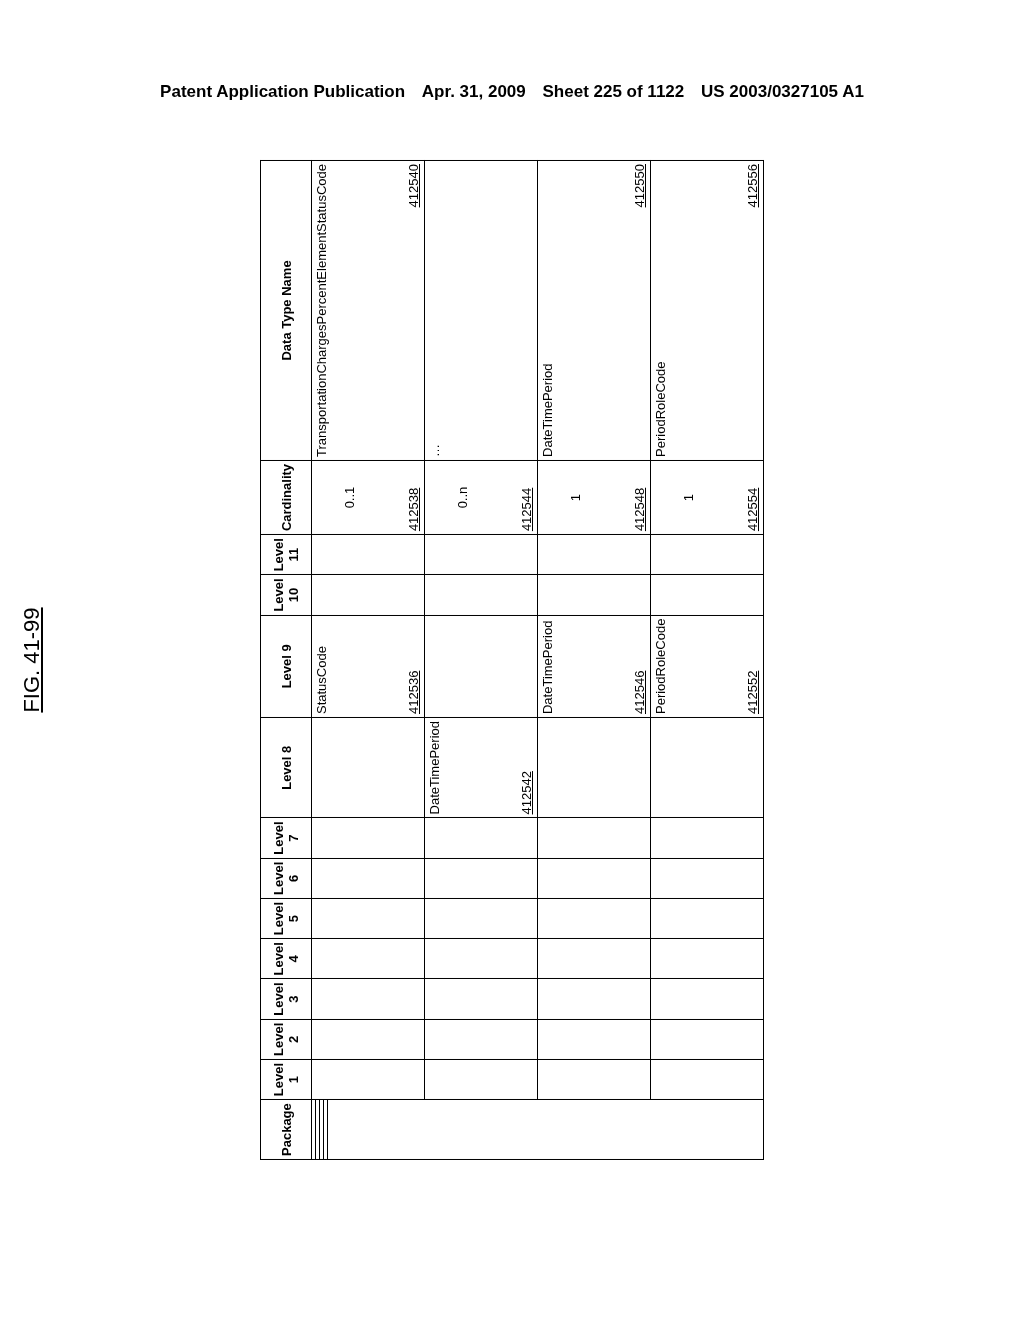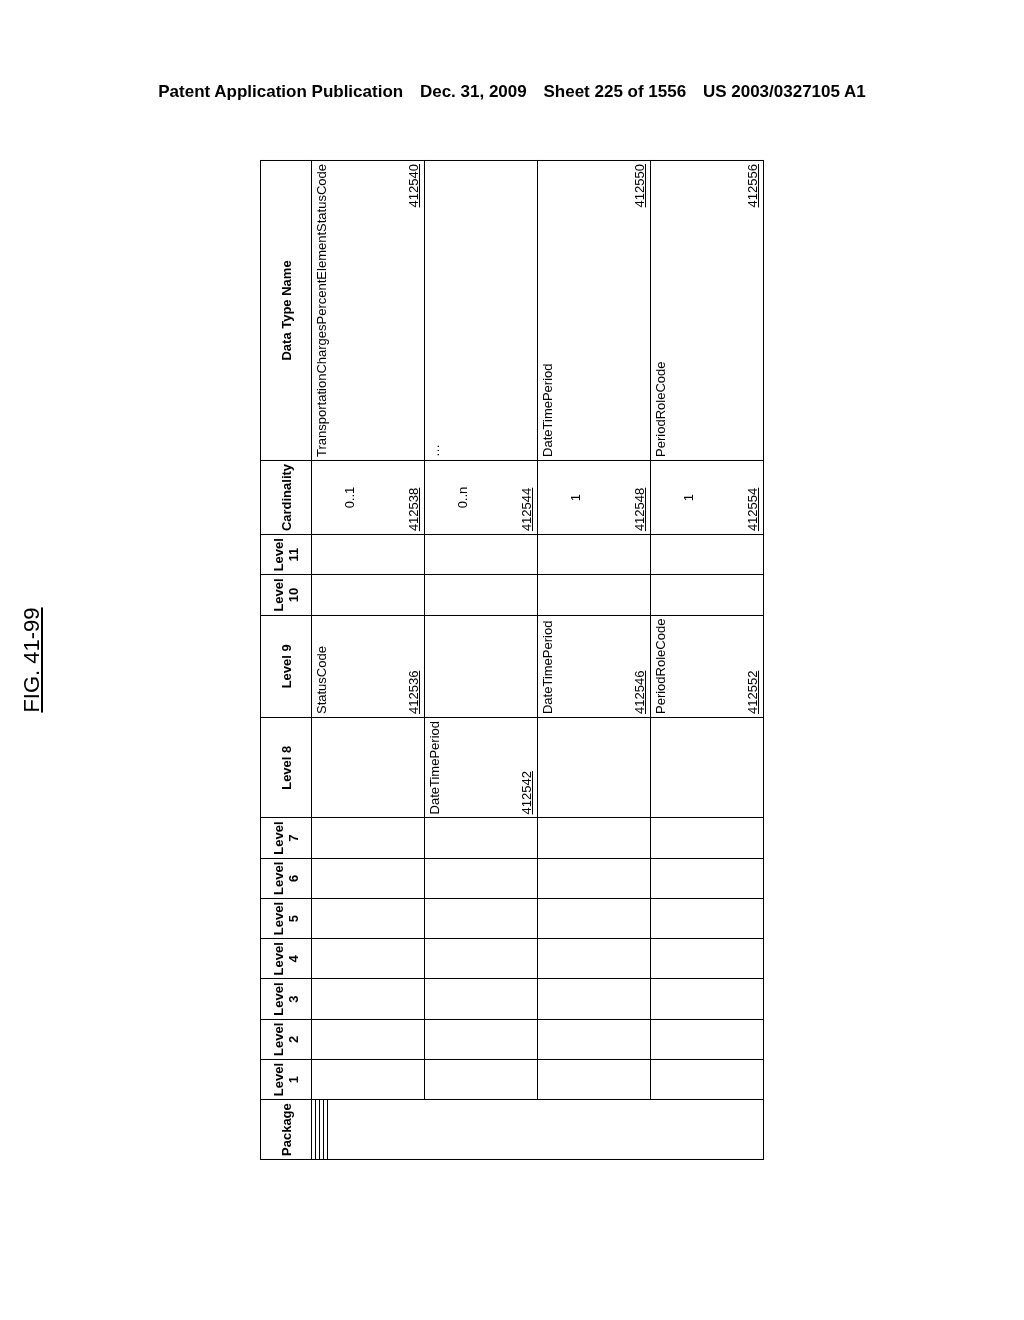--- a/index.html
+++ b/index.html
@@ -95,22 +95,22 @@
   .col-l8    { width: 64px; }
   .col-l9    { width: 68px; }
   .col-card  { width: 62px; }
   .col-dt    { width: 88px; }
 </style>
 </head>
 <body>
 
 <div class="header">
   <span>Patent Application Publication</span>
-  <span>Dec. 31, 2009</span>
-  <span>Sheet 225 of 1556</span>
+  <span>Apr. 31, 2009</span>
+  <span>Sheet 225 of 1122</span>
   <span>US 2003/0327105 A1</span>
 </div>
 
 <div class="figure-label">FIG. 41-99</div>
 
 <div class="table-wrap">
 <table>
   <colgroup>
     <col class="col-pkg">
         <col class="col-lvl">

